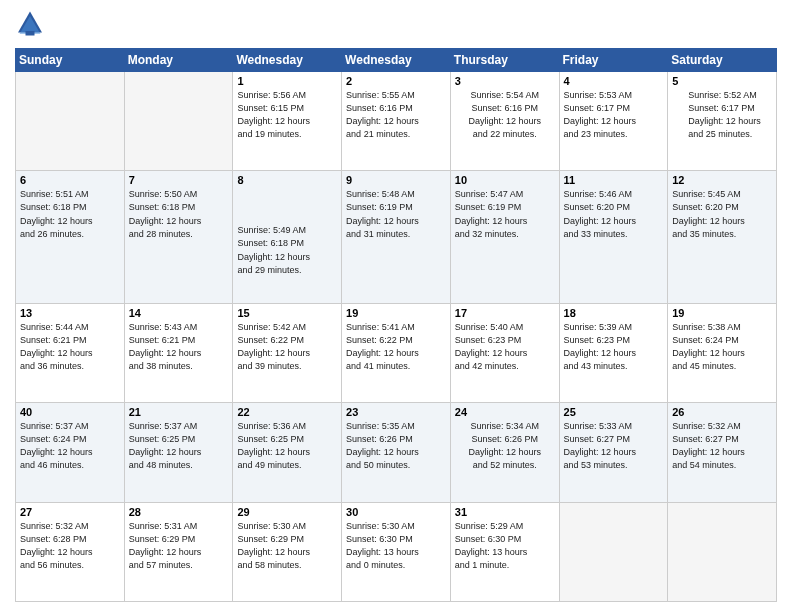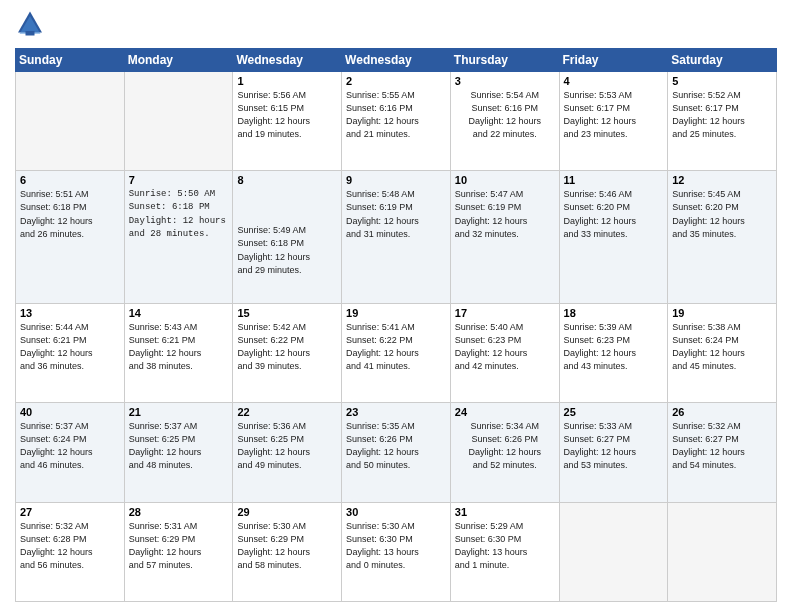--- a/index.html
+++ b/index.html
@@ -156,37 +156,37 @@
           </td>
           <td>
             <span class="day-num">4</span>
             <div class="day-info" style="white-space: pre-line;">Sunrise: 5:53 AM
 Sunset: 6:17 PM
 Daylight: 12 hours
 and 23 minutes.</div>
           </td>
           <td>
             <span class="day-num">5</span>
-            <div class="day-info" style="white-space: pre-line;">Sunrise: 5:52 AM
+            <div class="day-info" style="white-space: pre-line; margin-left: 16px;">Sunrise: 5:52 AM
 Sunset: 6:17 PM
 Daylight: 12 hours
 and 25 minutes.</div>
           </td>
         </tr>
         <tr class="row-shade-2">
           <td>
             <span class="day-num">6</span>
             <div class="day-info" style="white-space: pre-line;">Sunrise: 5:51 AM
 Sunset: 6:18 PM
 Daylight: 12 hours
 and 26 minutes.</div>
           </td>
           <td>
             <span class="day-num">7</span>
-            <div class="day-info" style="white-space: pre-line; font-family: Liberation Mono, monospace;">Sunrise: 5:50 AM
+            <div class="day-info" style="white-space: pre-line;">Sunrise: 5:50 AM
 Sunset: 6:18 PM
 Daylight: 12 hours
 and 28 minutes.</div>
           </td>
           <td>
             <span class="day-num">8</span>
             <div class="day-info" style="white-space: pre-line; margin-top: 38px;">Sunrise: 5:49 AM
 Sunset: 6:18 PM
 Daylight: 12 hours
 and 29 minutes.</div>

